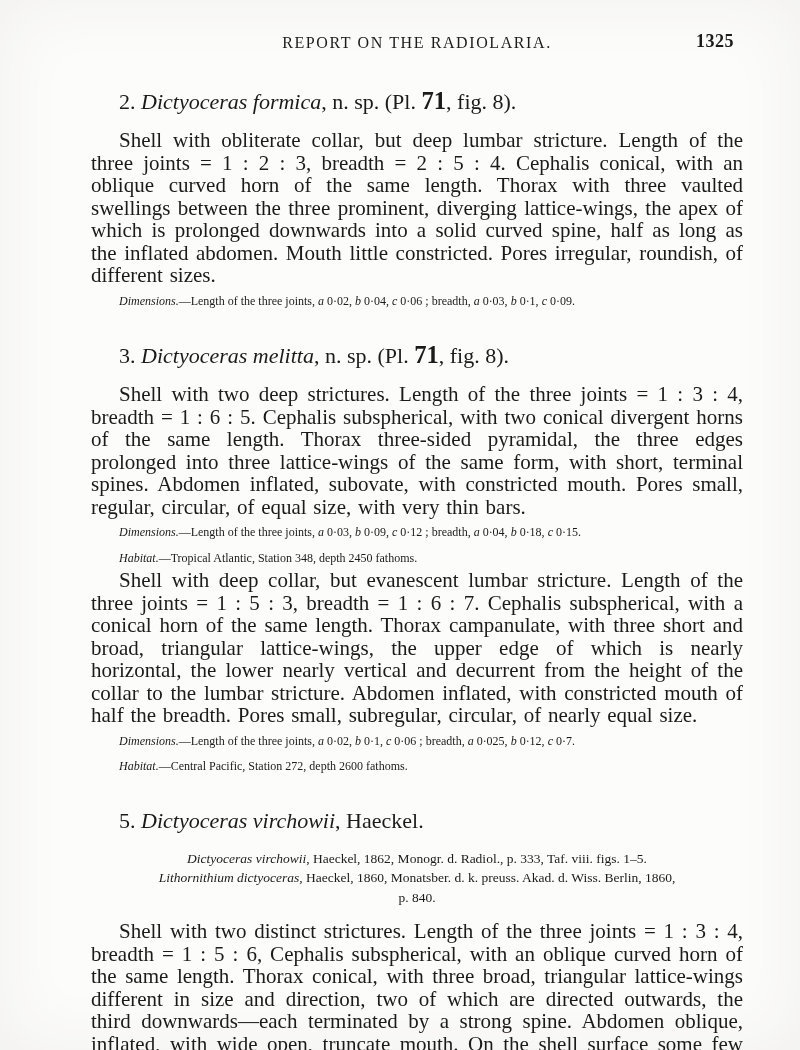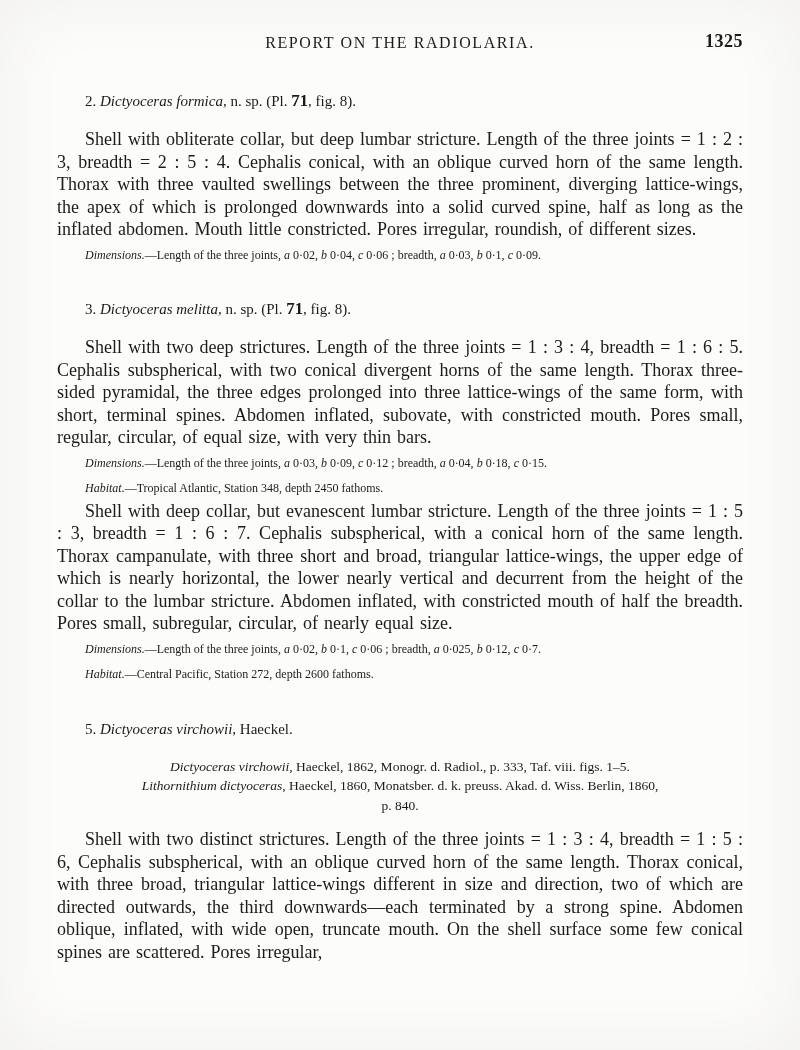--- a/index.html
+++ b/index.html
@@ -12,60 +12,60 @@
     height: 1050px;
     background: #f4f4f1;
     overflow: hidden;
   }
   .page {
     box-sizing: border-box;
     width: 800px;
     height: 1050px;
     background: var(--paper, #fcfcfa);
     color: var(--ink, #1b1b1b);
-    padding: 34px 57px 10px 57px;
+    padding: 34px 57px 10px 91px;
     font-family: "Liberation Serif", serif;
     box-shadow: inset 0 0 70px rgba(60, 55, 45, 0.06);
   }
   .running-head {
     position: relative;
     text-align: center;
     height: 24px;
     font-size: 16px;
     letter-spacing: 1.6px;
   }
   .rh-title {
     display: inline-block;
   }
   .rh-page {
     position: absolute;
-    right: 0;
+    right: 9px;
     top: -3px;
     font-size: 18px;
     font-weight: bold;
     letter-spacing: 0.5px;
   }
   .sp-head {
-    font-size: 15px;
+    font-size: 22px;
     font-weight: normal;
     margin: 31px 0 15px 0;
     text-indent: 28px;
     line-height: 24px;
   }
   .sp-head .b {
     font-weight: bold;
     font-size: 1.12em;
   }
   .i { font-style: italic; }
   .b { font-weight: bold; }
   .body-par {
     margin: 0;
     text-align: justify;
     text-indent: 28px;
-    font-size: 18px;
+    font-size: 21px;
     line-height: 22.5px;
     word-spacing: 1.5px;
   }
   .note-par {
     margin: 3px 0 0 0;
     text-indent: 28px;
     font-size: 12px;
     line-height: 22.5px;
   }
   .synonymy {

